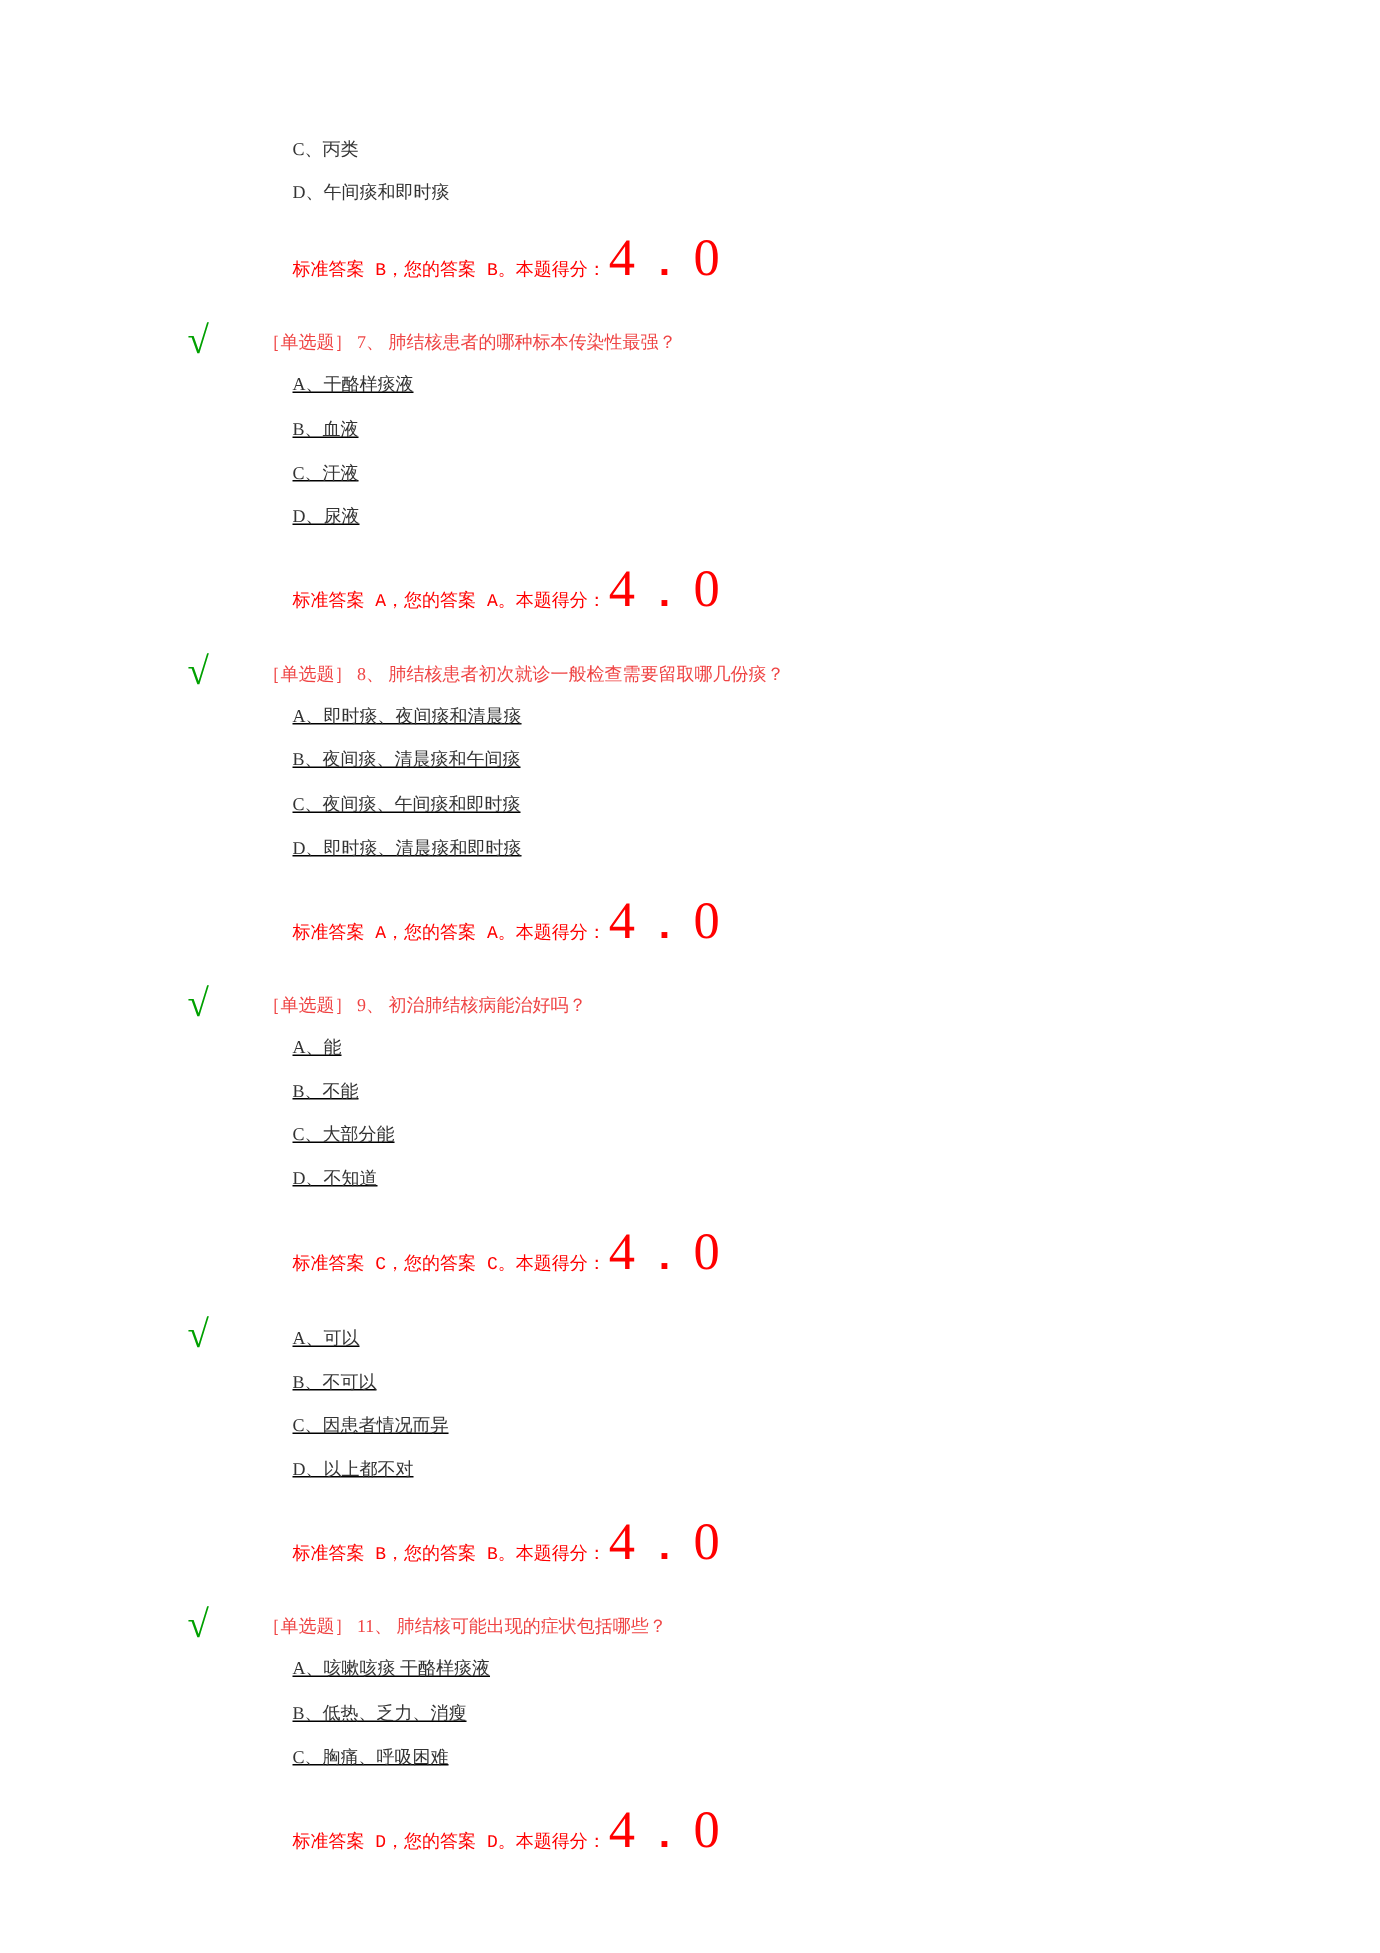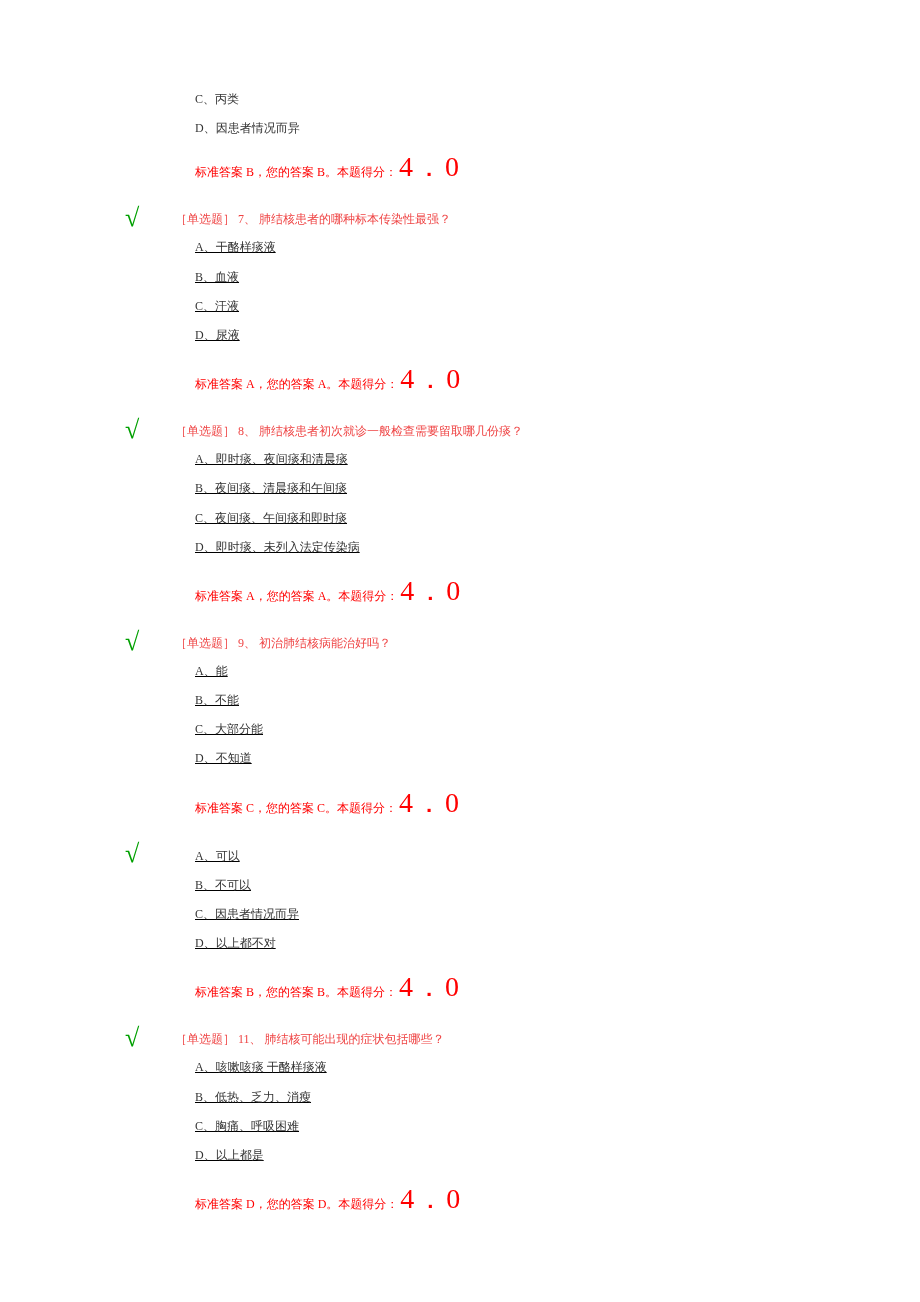--- a/index.html
+++ b/index.html
@@ -55,42 +55,43 @@
     .answer-line {
       margin-left: 40px;
       color: #ff0000;
       font-size: 12px;
       display: flex;
       align-items: baseline;
       margin-bottom: 25px;
     }
     .answer-text {
       color: #ff0000;
+      font-family: Liberation Mono, monospace;
     }
     .score {
       color: #ff0000;
-      font-size: 28px;
+      font-size: 35px;
       font-family: "SimSun", serif;
       letter-spacing: 2px;
       margin-left: 2px;
     }
     .partial-options {
       margin-left: 40px;
       margin-bottom: 4px;
     }
   </style>
 </head>
 <body>
 
 <div class="container">
 
   <div class="question-block">
     <div class="partial-options">
       <div class="option">C、丙类</div>
-      <div class="option">D、因患者情况而异</div>
+      <div class="option">D、午间痰和即时痰</div>
     </div>
     <div class="answer-line">
       <span class="answer-text">标准答案 B，您的答案 B。本题得分：</span>
       <span class="score">4．0</span>
     </div>
   </div>
 
   <div class="question-block">
     <span class="checkmark">√</span>
     <div class="question-header">
@@ -114,21 +115,21 @@
     <span class="checkmark">√</span>
     <div class="question-header">
       <span class="question-type">［单选题］</span>
       <span>8、</span>
       <span class="question-text">肺结核患者初次就诊一般检查需要留取哪几份痰？</span>
     </div>
     <div class="options">
       <div class="option">A、即时痰、夜间痰和清晨痰</div>
       <div class="option">B、夜间痰、清晨痰和午间痰</div>
       <div class="option">C、夜间痰、午间痰和即时痰</div>
-      <div class="option">D、即时痰、未列入法定传染病</div>
+      <div class="option">D、即时痰、清晨痰和即时痰</div>
     </div>
     <div class="answer-line">
       <span class="answer-text">标准答案 A，您的答案 A。本题得分：</span>
       <span class="score">4．0</span>
     </div>
   </div>
 
   <div class="question-block">
     <span class="checkmark">√</span>
     <div class="question-header">
@@ -166,20 +167,19 @@
     <span class="checkmark">√</span>
     <div class="question-header">
       <span class="question-type">［单选题］</span>
       <span>11、</span>
       <span class="question-text">肺结核可能出现的症状包括哪些？</span>
     </div>
     <div class="options">
       <div class="option">A、咳嗽咳痰 干酪样痰液</div>
       <div class="option">B、低热、乏力、消瘦</div>
       <div class="option">C、胸痛、呼吸困难</div>
-      <div class="option">D、以上都是</div>
     </div>
     <div class="answer-line">
       <span class="answer-text">标准答案 D，您的答案 D。本题得分：</span>
       <span class="score">4．0</span>
     </div>
   </div>
 </div>
 
 </body></html>

